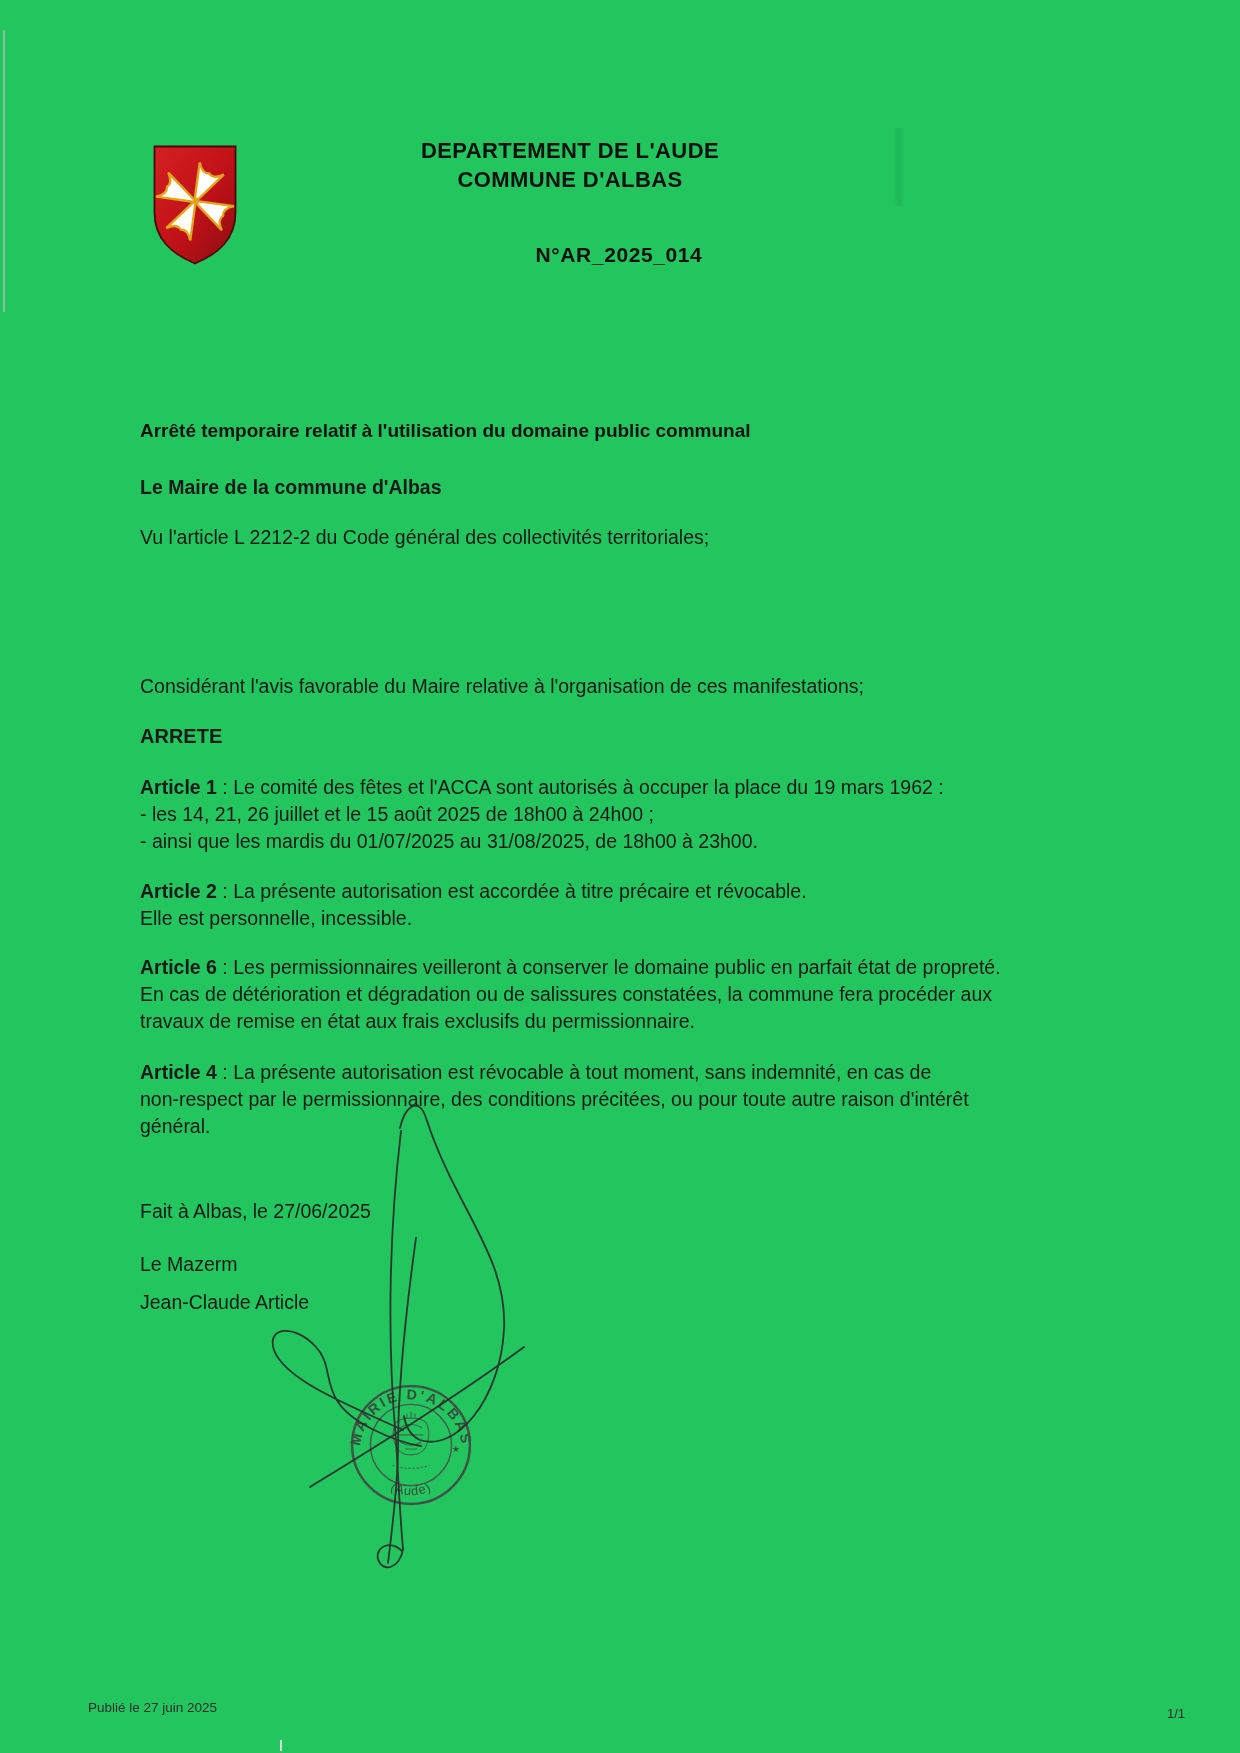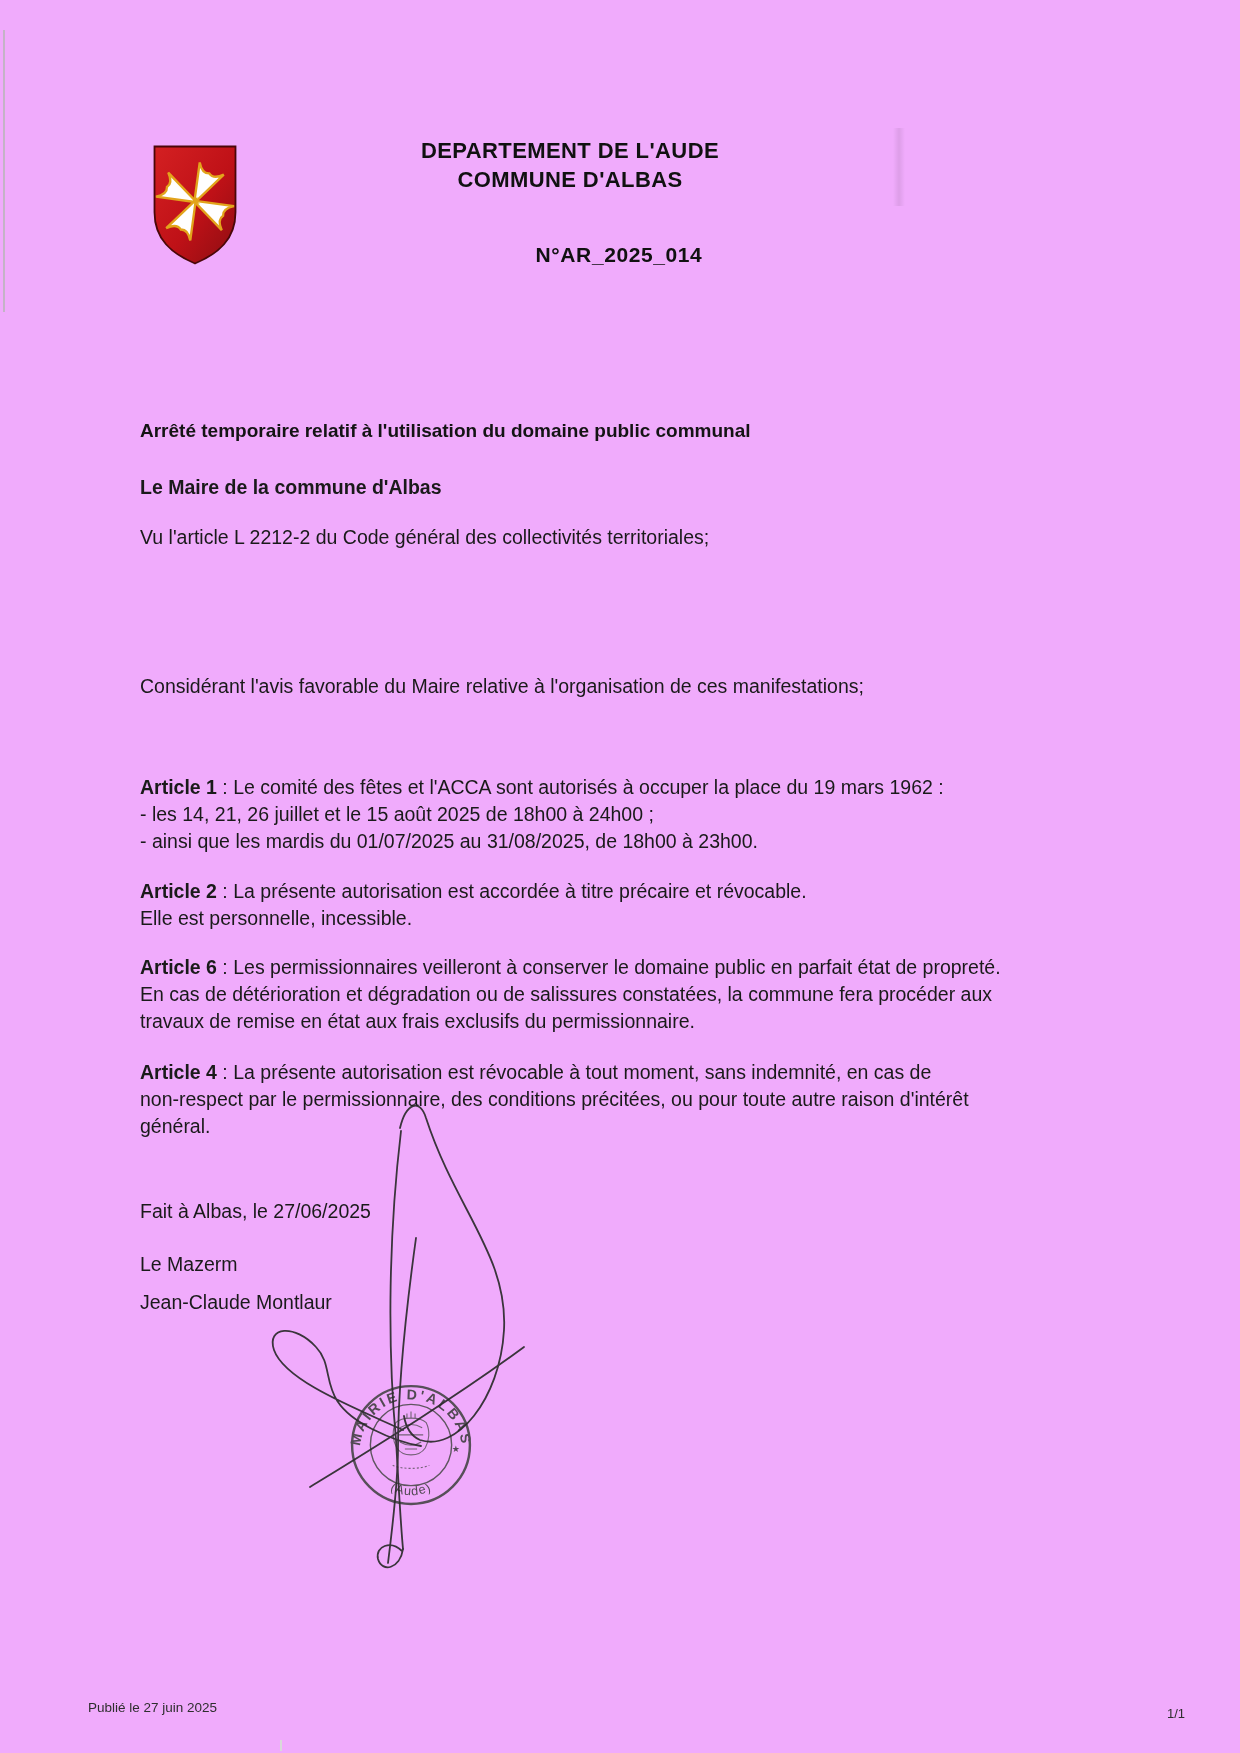--- a/index.html
+++ b/index.html
@@ -1,18 +1,18 @@
 <!DOCTYPE html>
 <html><head>
 <meta charset="utf-8">
 <style>
   html,body{margin:0;padding:0;background:#e9e9e9;}
   .page{
     position:relative;width:1240px;height:1753px;margin:0 auto;
-    background:#f0abfc;overflow:hidden;
+    background:#22c55e;overflow:hidden;
     font-family:"Liberation Sans", sans-serif;color:#171717;
   }
   
   .scan-line-left{position:absolute;left:3px;top:30px;width:2px;height:282px;background:#b6b6b6;opacity:.75;}
   .scan-smudge{position:absolute;left:893px;top:128px;width:12px;height:78px;
     background:linear-gradient(90deg,rgba(0,0,0,0),rgba(0,0,0,.08),rgba(0,0,0,0));}
   .scan-tick-bottom{position:absolute;left:280px;top:1740px;width:2px;height:11px;background:#d9d9d9;}
 
   .crest{position:absolute;left:149px;top:142px;width:92px;height:126px;}
 
@@ -70,39 +70,40 @@
 
   <div class="doc-title">Arrêté temporaire relatif à l'utilisation du domaine public communal</div>
 
   <div class="para bold-line" style="top:474px;">Le Maire de la commune d'Albas</div>
 
   <div class="para" style="top:524px;">Vu l'article L 2212-2 du Code général des collectivités territoriales;</div>
 
 
   <div class="para" style="top:673px;">Considérant l'avis favorable du Maire relative à l'organisation de ces manifestations;</div>
 
+  <div class="para bold-line" style="top:723px;font-size:20px;">ARRETE</div>
 
   <div class="para" style="top:774px;"><span class="b">Article 1</span><span> : Le comité des fêtes et l'ACCA sont autorisés à occuper la place du 19 mars 1962 :
 - les 14, 21, 26 juillet et le 15 août 2025 de 18h00 à 24h00 ;
 - ainsi que les mardis du 01/07/2025 au 31/08/2025, de 18h00 à 23h00.</span></div>
 
   <div class="para" style="top:878px;"><span class="b">Article 2</span><span> : La présente autorisation est accordée à titre précaire et révocable.
 Elle est personnelle, incessible.</span></div>
 
   <div class="para" style="top:954px;"><span class="b">Article 6</span><span> : Les permissionnaires veilleront à conserver le domaine public en parfait état de propreté.
 En cas de détérioration et dégradation ou de salissures constatées, la commune fera procéder aux
 travaux de remise en état aux frais exclusifs du permissionnaire.</span></div>
 
   <div class="para" style="top:1059px;"><span class="b">Article 4</span><span> : La présente autorisation est révocable à tout moment, sans indemnité, en cas de
 non-respect par le permissionnaire, des conditions précitées, ou pour toute autre raison d'intérêt
 général.</span></div>
 
   <div class="para" style="top:1198px;">Fait à Albas, le 27/06/2025</div>
   <div class="para" style="top:1251px;">Le Mazerm</div>
-  <div class="para" style="top:1289px;">Jean-Claude Montlaur</div>
+  <div class="para" style="top:1289px;">Jean-Claude Article</div>
 
   <svg class="stamp" viewBox="0 0 128 128">
     <defs>
       <path id="arcTop" d="M 15,79 A 50,50 0 1 1 113,79"></path>
       <path id="arcBot" d="M 23,87 A 45,45 0 0 0 105,87"></path>
     </defs>
     <circle cx="64" cy="64" r="58" fill="none" stroke="#434343" stroke-width="2.4"></circle>
     <circle cx="64" cy="64" r="40" fill="none" stroke="#4a4a4a" stroke-width="1.4"></circle>
     <text font-family="Liberation Sans, sans-serif" font-size="14" font-weight="bold" letter-spacing="2.5" fill="#3c3c3c">
       <textPath href="#arcTop" startOffset="50%" text-anchor="middle">MAIRIE D'ALBAS</textPath>

